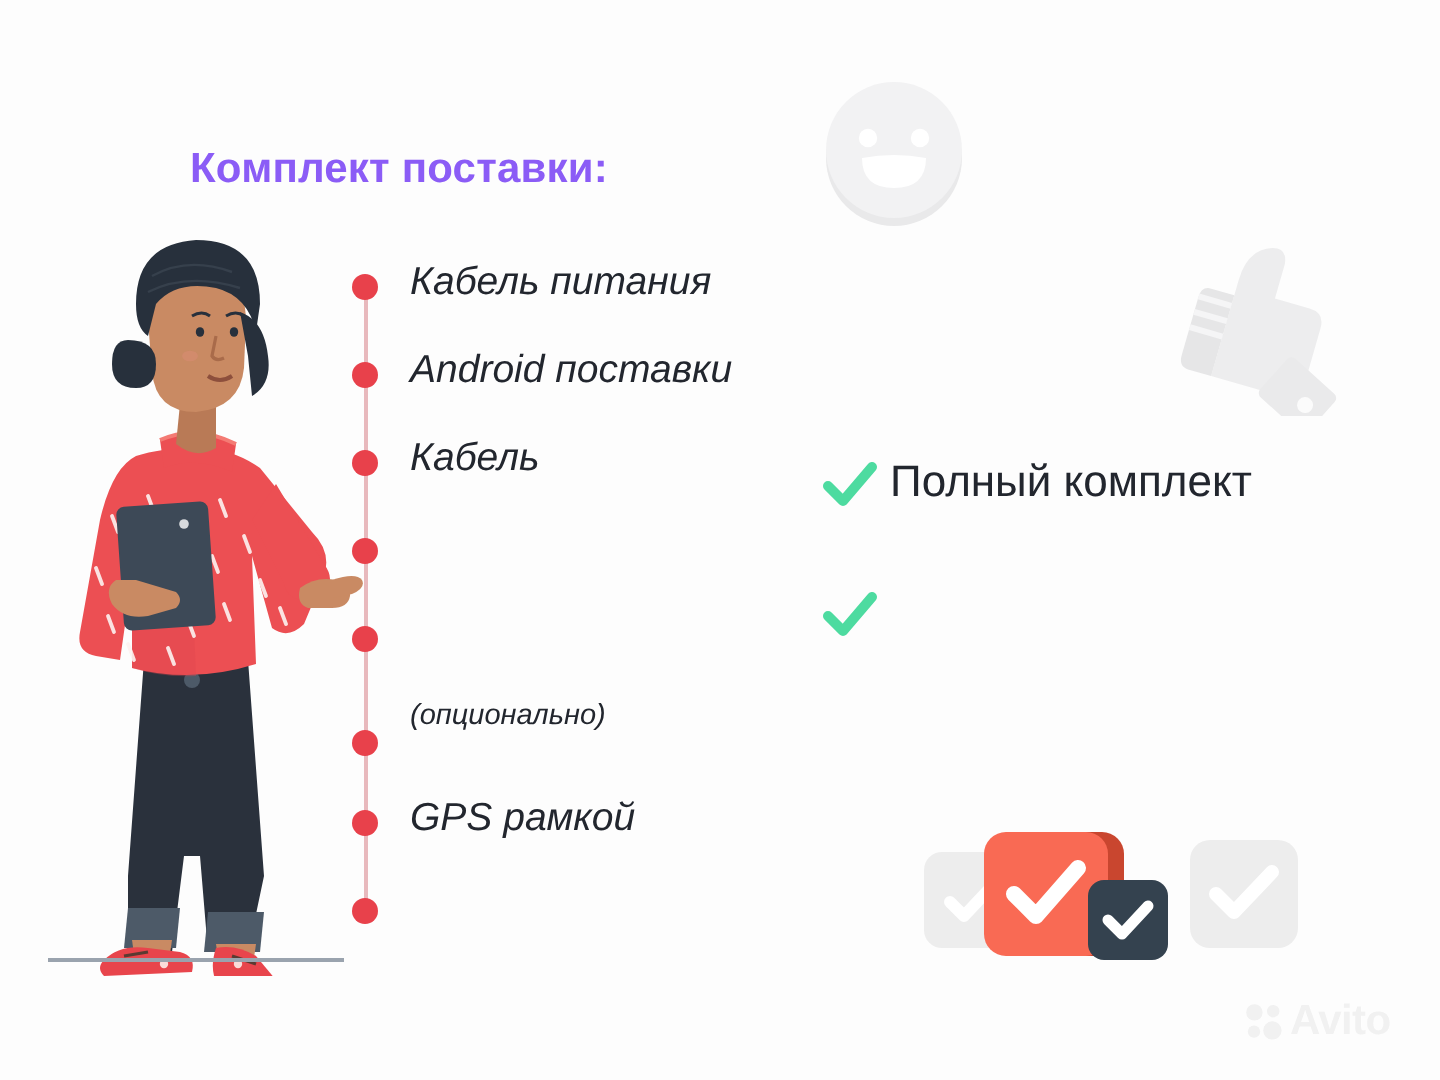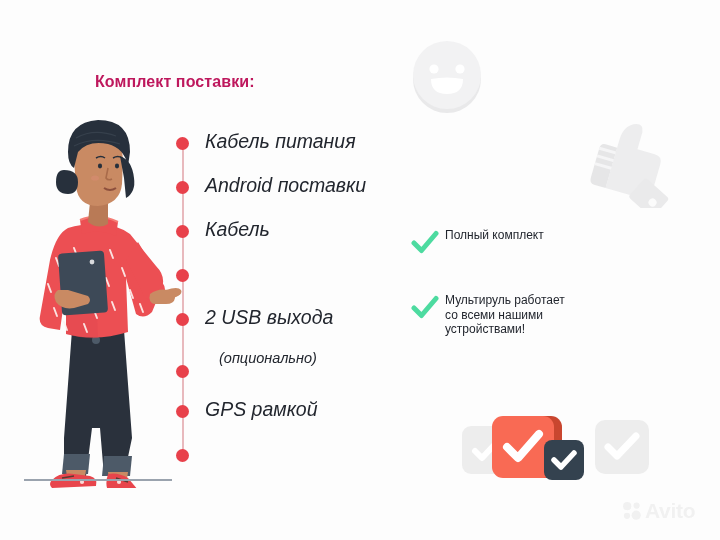--- a/index.html
+++ b/index.html
@@ -24,23 +24,23 @@
   
   .deco { position: absolute; pointer-events: none; }
   #smiley-deco { left: 408px; top: 38px; width: 78px; height: 78px; }
   #thumb-deco  { left: 578px; top: 112px; width: 92px; height: 96px; }
 
   
   #page-title {
     position: absolute;
     left: 95px;
     top: 73px;
-    font-size: 16px;
+    font-size: 21px;
     font-weight: bold;
-    color: #be185d;
+    color: #8b5cf6;
     letter-spacing: .1px;
     white-space: nowrap;
   }
 
   
   #spec-list {
     position: absolute;
     left: 176px;
     top: 132px;
     width: 260px;
@@ -77,37 +77,36 @@
   }
   .spec-label {
     font-size: 19.5px;
     color: #22262e;
     white-space: nowrap;
   }
   .spec-sub {
     display: block;
     font-size: 14.5px;
     color: #22262e;
-    margin-left: 14px;
     margin-top: 3px;
     white-space: nowrap;
   }
 
   
   #benefits { position: absolute; left: 411px; top: 228px; }
   .benefit {
     position: absolute;
     left: 0;
     display: flex;
     align-items: flex-start;
   }
   .check-mark { flex: 0 0 auto; width: 28px; height: 28px; margin-top: 1px; }
   .benefit-lines {
     margin-left: 6px;
-    font-size: 12px;
+    font-size: 22px;
     line-height: 1.22;
     color: #22262e;
     white-space: nowrap;
   }
 
   
   #checkbox-cluster { position: absolute; left: 462px; top: 414px; width: 180px; height: 72px; }
   .cb { position: absolute; border-radius: 9px; }
   .cb svg { position: absolute; left: 0; top: 0; }
 
@@ -278,23 +277,20 @@
         <span class="spec-label">Кабель</span>
       </span>
     </div>
 
     <div class="spec-item" style="top:132px">
       <span class="spec-dot"></span>
     </div>
 
     <div class="spec-item" style="top:176px">
       <span class="spec-dot"></span>
-      <span class="spec-text-wrap">
-        <span class="spec-label">2 USB выхода</span>
-      </span>
     </div>
 
     <div class="spec-item" style="top:216px">
       <span class="spec-dot" style="margin-top:17px"></span>
       <span class="spec-text-wrap">
         <span class="spec-sub">(опционально)</span>
       </span>
     </div>
 
     <div class="spec-item" style="top:268px">
@@ -322,25 +318,20 @@
       <span class="benefit-lines">
         <span>Полный комплект</span><br>
       </span>
     </div>
 
     <div class="benefit" style="top:65px">
       <span class="check-mark">
         <svg viewBox="0 0 28 28" width="28" height="28">
           <path d="M3 14 L10.5 21.5 L25 4.5" stroke="#4ddba0" stroke-width="5" stroke-linecap="round" stroke-linejoin="round" fill="none"></path>
         </svg>
-      </span>
-      <span class="benefit-lines">
-        <span>Мультируль работает</span><br>
-        <span>со всеми нашими</span><br>
-        <span>устройствами!</span>
       </span>
     </div>
   </div>
 
   <div id="checkbox-cluster">
 
     <div class="cb" style="left:0px; top:12px; width:48px; height:48px; background:#ededed;">
       <svg viewBox="0 0 48 48" width="48" height="48">
         <path d="M13 25 L20 32 L35 16" stroke="#ffffff" stroke-width="6" stroke-linecap="round" stroke-linejoin="round" fill="none"></path>
       </svg>

